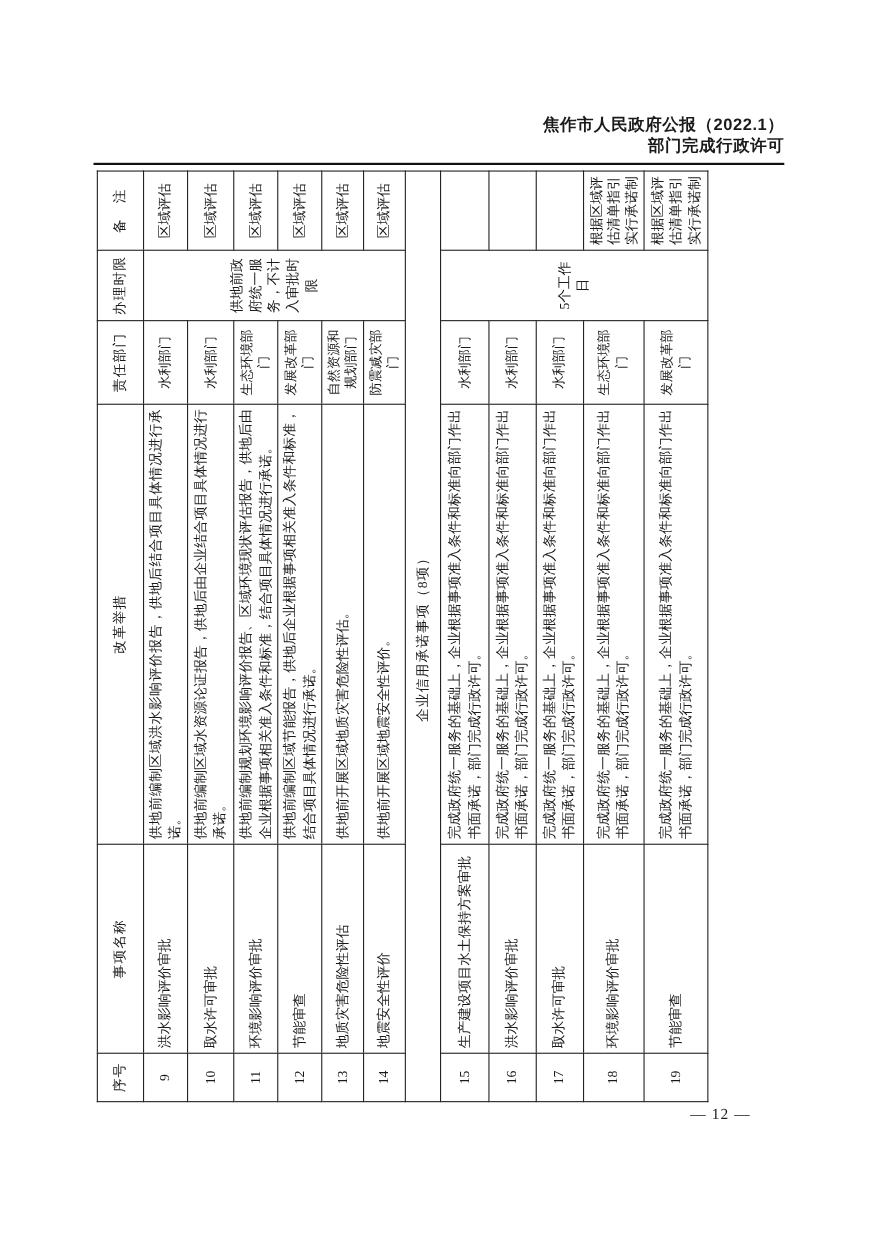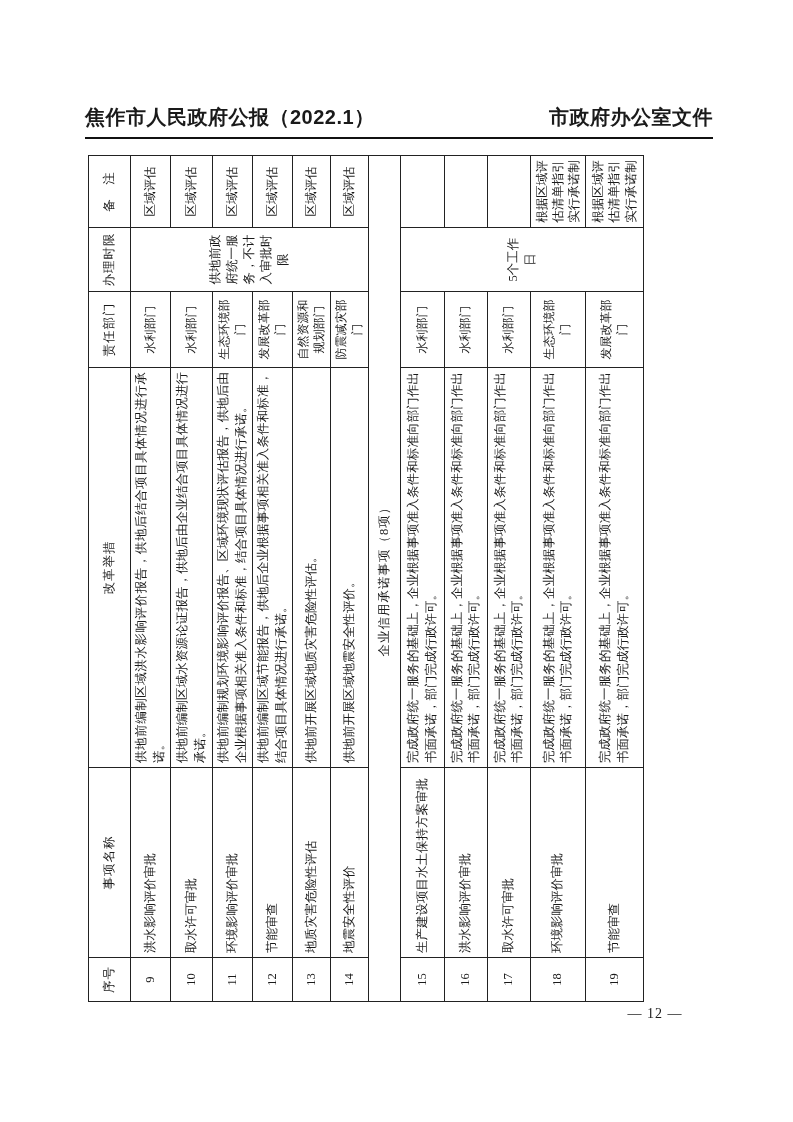--- a/index.html
+++ b/index.html
@@ -7,21 +7,21 @@
     position:relative;width:793px;height:1122px;background:#ffffff;
     font-family:"Liberation Serif","DejaVu Serif",serif;color:#1a1a1a;
     overflow:hidden;margin:0 auto;box-shadow:0 0 4px rgba(0,0,0,.25);
   }
   
   .page-header{
     position:absolute;left:85px;top:104px;width:628px;
     display:flex;justify-content:space-between;align-items:flex-end;
     border-bottom:2px solid #111;padding-bottom:6px;
     font-family:"Liberation Sans","DejaVu Sans",sans-serif;
-    font-weight:bold;font-size:20px;letter-spacing:.5px;
+    font-weight:bold;font-size:15px;letter-spacing:.5px;flex-direction:column;
   }
   
   .table-stage{position:absolute;left:88px;top:156px;width:555px;height:846px;}
   .rot{
     width:846px;height:555px;
     transform:rotate(-90deg) translateX(-846px);
     transform-origin:0 0;
   }
   table.gz{
     border-collapse:collapse;table-layout:fixed;
@@ -44,21 +44,21 @@
     font-size:14px;text-align:center;letter-spacing:1px;
   }
 </style>
 </head>
 <body>
 
 <div class="page">
 
   <div class="page-header">
     <span>焦作市人民政府公报（2022.1）</span>
-    <span>市政府办公室文件</span>
+    <span>部门完成行政许可</span>
   </div>
 
   <div class="table-stage">
     <div class="rot">
       <table class="gz">
         <colgroup>
           <col style="width:44px">
             <col style="width:190px">
             <col style="width:400px">
           <col style="width:76px">

